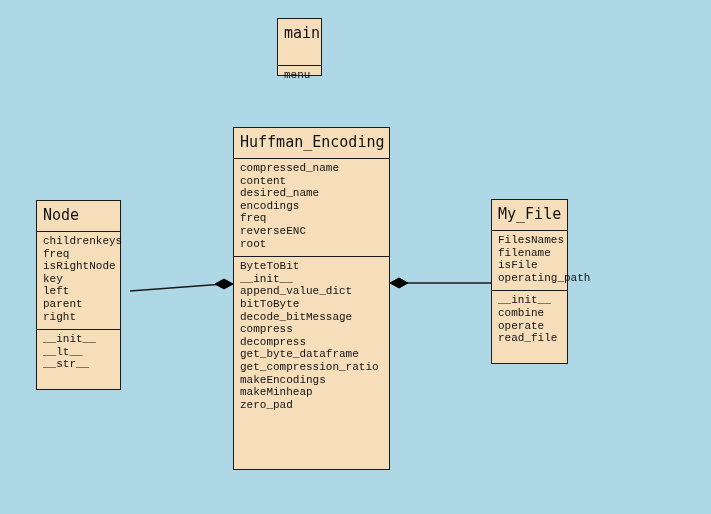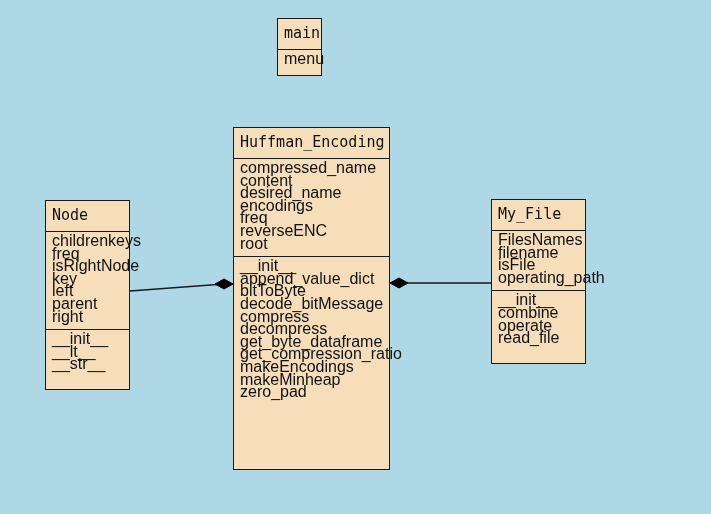--- a/index.html
+++ b/index.html
@@ -42,22 +42,22 @@
     padding: 5px 6px 6px 6px;
     white-space: nowrap;
   }
   .section-div {
     border-top: 1px solid #1a1a1a;
   }
   .members {
     padding: 3px 6px 6px 6px;
   }
   .member {
-    font-family: Liberation Sans, sans-serif;
-    font-size: 16px;
+    font-family: Liberation Mono, monospace;
+    font-size: 11px;
     line-height: 12.6px;
     color: #111111;
     white-space: nowrap;
   }
   .spacer-fill {
     flex: 1 1 auto;
   }
 </style>
 </head>
 <body>
@@ -70,74 +70,75 @@
       <line x1="130" y1="291" x2="224" y2="284" stroke="#1a1a1a" stroke-width="1.3"></line>
       <polygon points="233,284 224,289 215,284 224,279" fill="#000000" stroke="#000000" stroke-width="1"></polygon>
     </g>
 
     <g>
       <line x1="491" y1="283" x2="399" y2="283" stroke="#1a1a1a" stroke-width="1.3"></line>
       <polygon points="390,283 399,278 408,283 399,288" fill="#000000" stroke="#000000" stroke-width="1"></polygon>
     </g>
   </svg>
 
-  <div class="uml-class" style="left:277px; top:18px; width:45px; height:58px;">
+  <div class="uml-class" style="left:277px; top:18px; width:45px; height:58px;gap:16px;">
     <div class="class-title">main</div>
     <div class="section-div members">
       <div class="member">menu</div>
     </div>
   </div>
 
   <div class="uml-class" style="left:233px; top:112px; width:157px; height:343px;margin-top:15px;">
     <div class="class-title">Huffman_Encoding</div>
     <div class="section-div members">
       <div class="member">compressed_name</div>
       <div class="member">content</div>
       <div class="member">desired_name</div>
       <div class="member">encodings</div>
       <div class="member">freq</div>
       <div class="member">reverseENC</div>
       <div class="member">root</div>
     </div>
     <div class="section-div members">
+      <div class="member">ByteToBit</div>
       <div class="member">__init__</div>
       <div class="member">append_value_dict</div>
       <div class="member">bitToByte</div>
       <div class="member">decode_bitMessage</div>
       <div class="member">compress</div>
       <div class="member">decompress</div>
       <div class="member">get_byte_dataframe</div>
       <div class="member">get_compression_ratio</div>
       <div class="member">makeEncodings</div>
       <div class="member">makeMinheap</div>
       <div class="member">zero_pad</div>
     </div>
     <div class="spacer-fill"></div>
   </div>
 
-  <div class="uml-class" style="left:45px; top:200px; width:85px; height:190px;">
+  <div class="uml-class" style="left:36px; top:200px; width:85px; height:190px;">
     <div class="class-title">Node</div>
     <div class="section-div members">
       <div class="member">childrenkeys</div>
       <div class="member">freq</div>
       <div class="member">isRightNode</div>
       <div class="member">key</div>
       <div class="member">left</div>
       <div class="member">parent</div>
       <div class="member">right</div>
     </div>
     <div class="section-div members">
       <div class="member">__init__</div>
       <div class="member">__lt__</div>
       <div class="member">__str__</div>
     </div>
     <div class="spacer-fill"></div>
   </div>
 
-  <div class="uml-class" style="left:491px; top:199px; width:95px; height:165px;">
+  <div class="uml-class" style="left:491px; top:199px; width:77px; height:165px;">
     <div class="class-title">My_File</div>
     <div class="section-div members">
       <div class="member">FilesNames</div>
       <div class="member">filename</div>
       <div class="member">isFile</div>
       <div class="member">operating_path</div>
     </div>
     <div class="section-div members">
       <div class="member">__init__</div>
       <div class="member">combine</div>

